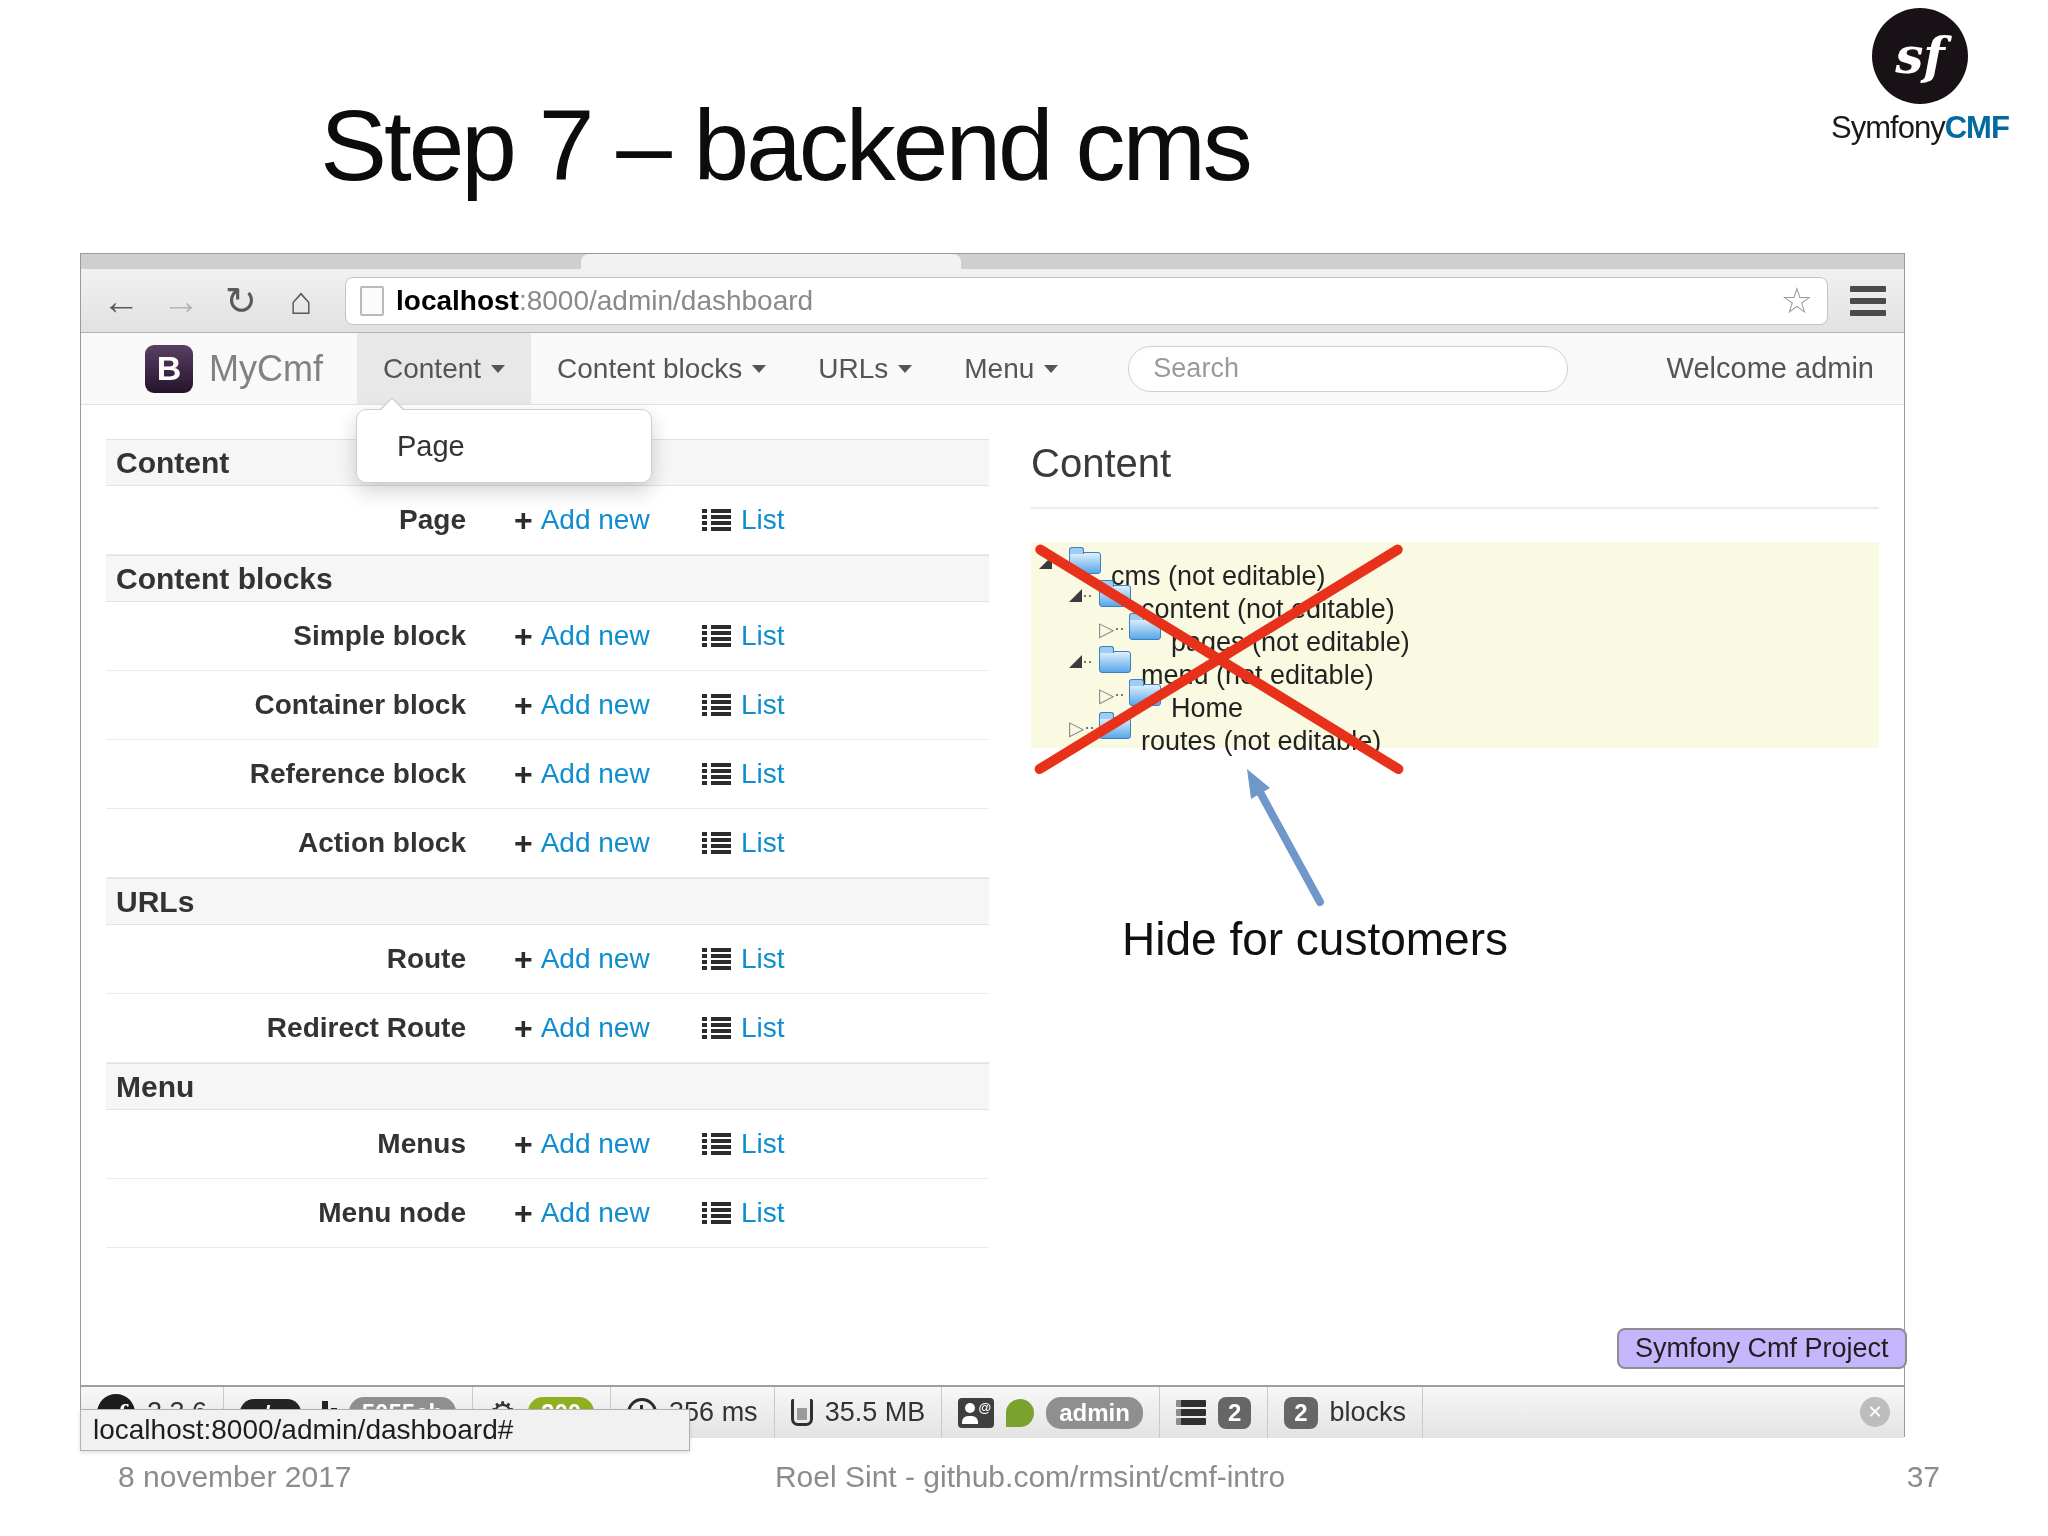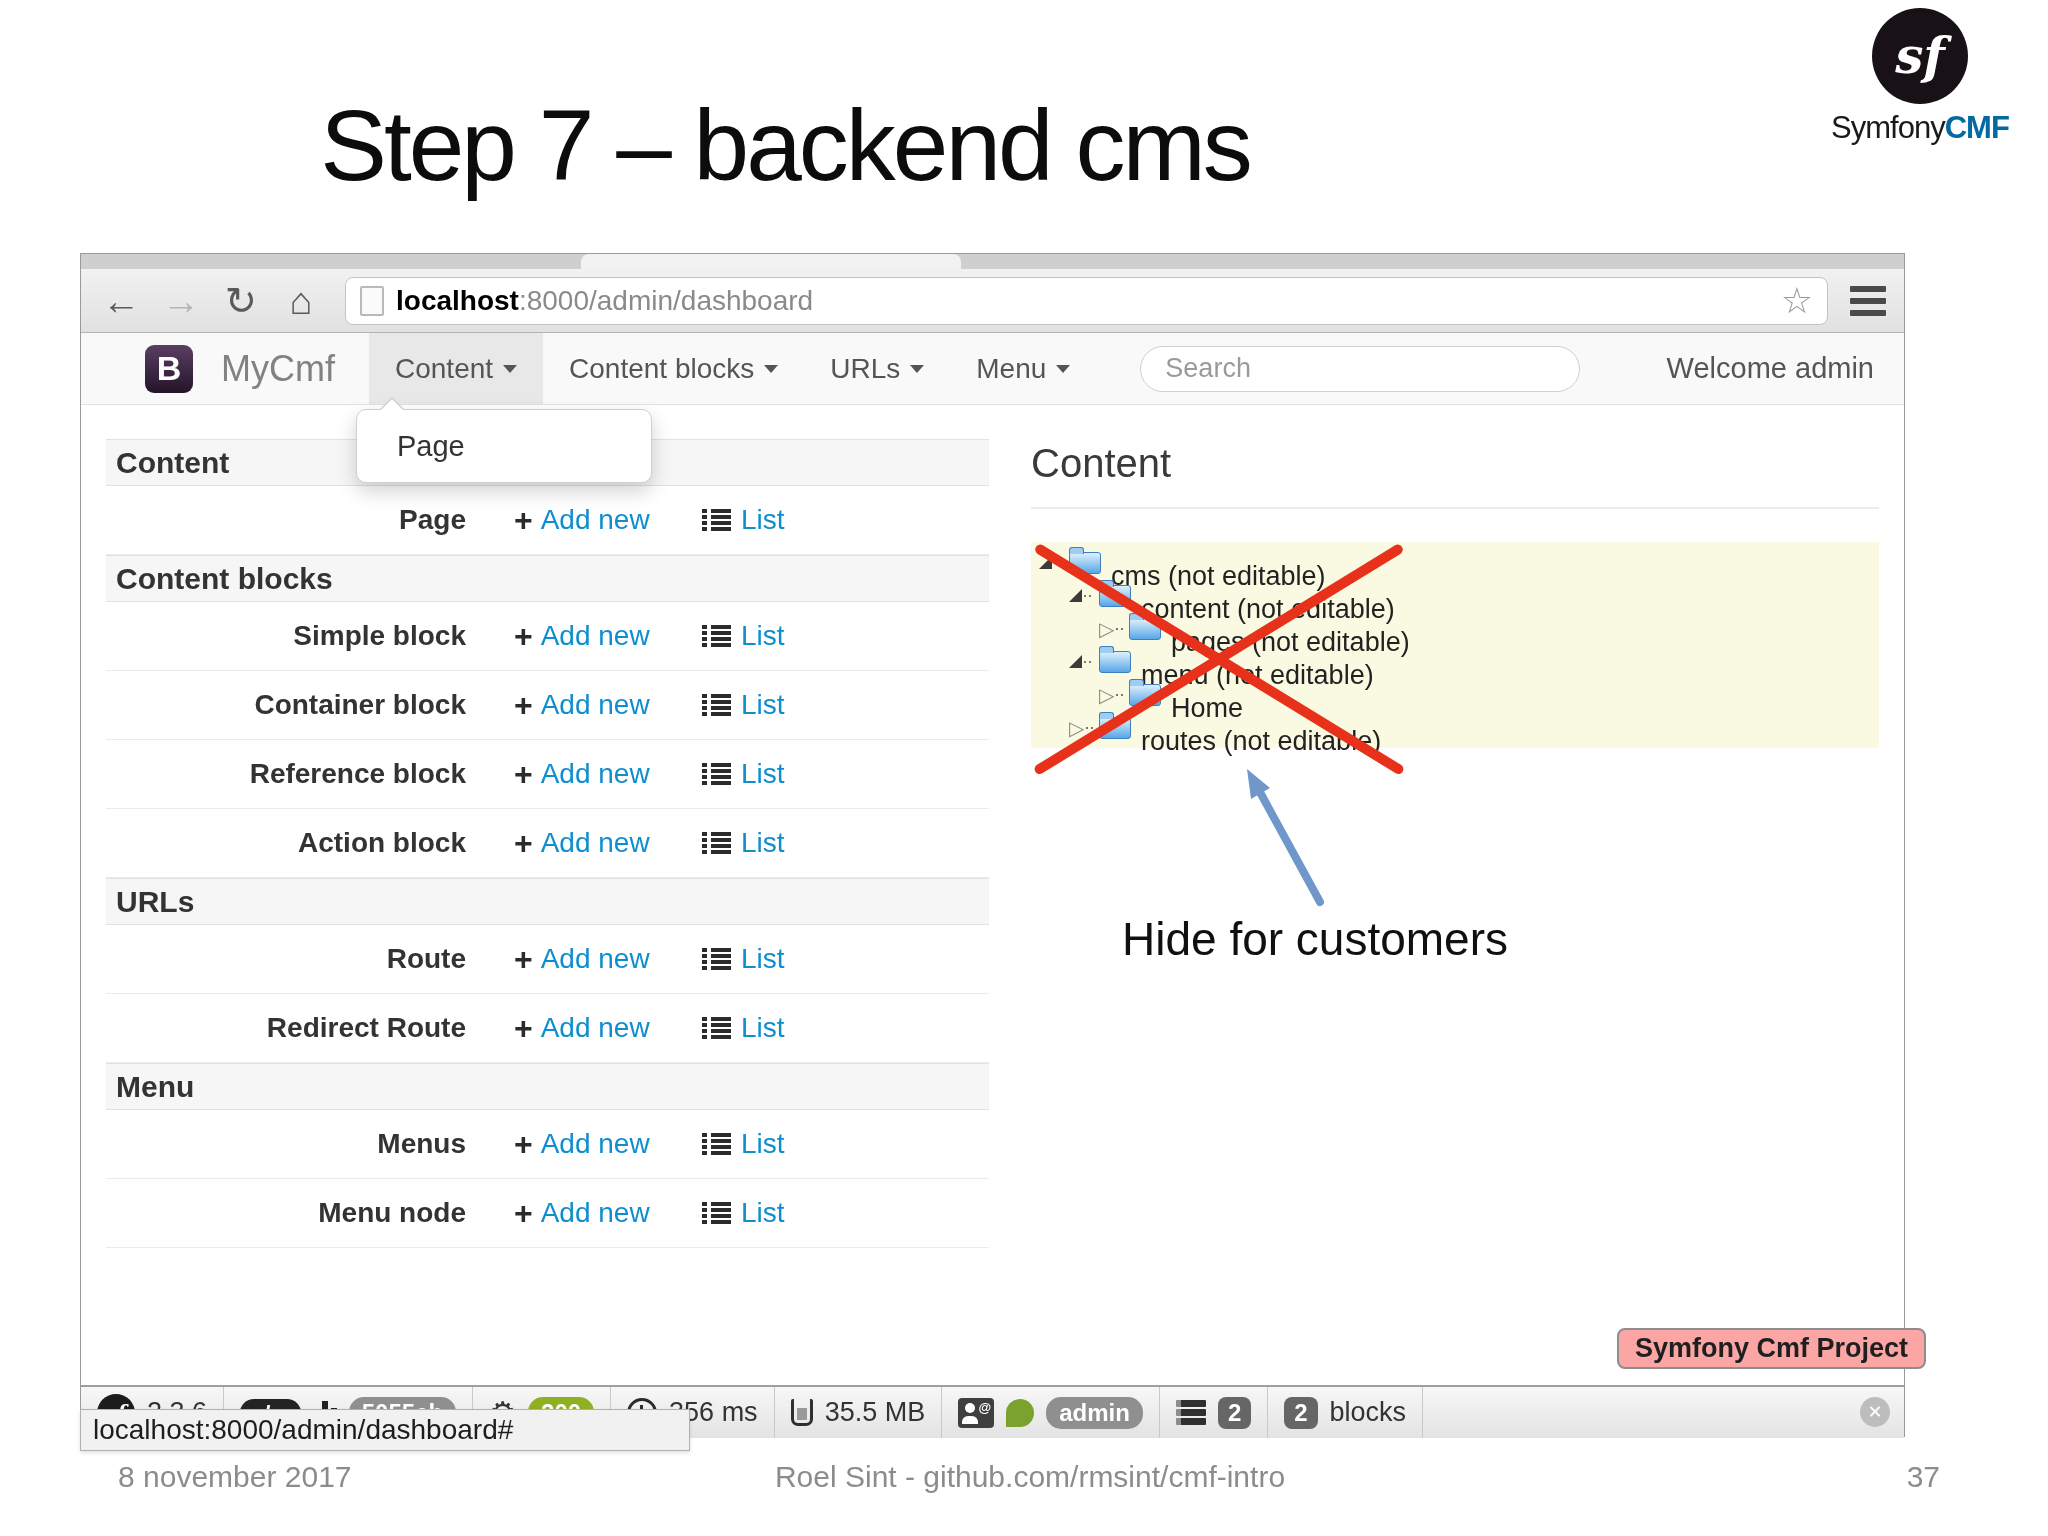--- a/index.html
+++ b/index.html
@@ -43,21 +43,21 @@
   .star{margin-left:auto;font-size:36px;color:#9a9a9a;line-height:1;}
   .hamburger{display:flex;flex-direction:column;gap:6px;}
   .hamburger i{display:block;width:36px;height:6px;background:#4a4a4a;border-radius:1px;}
 
   
   .navbar{height:72px;background:#f9f9f9;border-bottom:1px solid #e2e2e2;
           display:flex;align-items:center;box-sizing:border-box;}
   .brand-box{width:48px;height:48px;border-radius:9px;margin-left:64px;flex:none;
              background:linear-gradient(#5a3f63,#241429);color:#fff;font-weight:bold;
              font-size:34px;display:flex;align-items:center;justify-content:center;}
-  .brand-name{font-size:36px;color:#828282;margin-left:28px;margin-right:34px;}
+  .brand-name{font-size:36px;color:#828282;margin-left:16px;margin-right:34px;}
   .nav-items{display:flex;height:100%;}
   .nav-item{padding:0 26px;height:100%;display:flex;align-items:center;gap:10px;
             font-size:28px;color:#555;cursor:default;}
   .nav-item.active{background:#e8e8e8;}
   .caret{width:0;height:0;border-left:7px solid transparent;border-right:7px solid transparent;
          border-top:8px solid #555;}
   .search{margin-left:44px;width:390px;height:44px;border:1px solid #cfcfcf;border-radius:26px;
           padding:0 24px;font-size:27px;color:#555;background:#fff;outline:none;
           font-family:"Liberation Sans",sans-serif;}
   .search::placeholder{color:#9a9a9a;}
@@ -109,23 +109,23 @@
       border-bottom:11px solid #fff;}
   .dropdown .dd-item{line-height:72px;padding-left:40px;font-size:29px;color:#333;}
 
   .xline{position:absolute;height:10px;background:#e8311a;border-radius:5px;
          transform-origin:0 50%;z-index:40;}
   .xline.a{left:1036px;top:542px;width:430px;transform:rotate(31.5deg);}
   .xline.b{left:1402px;top:542px;width:430px;transform:rotate(148.5deg);}
   .annot-arrow{position:absolute;left:1225px;top:762px;z-index:41;}
   .annotation{position:absolute;left:1122px;top:912px;font-size:46px;color:#101010;z-index:41;}
 
-  .project-badge{position:absolute;left:1617px;top:1328px;background:#fca5a5;
+  .project-badge{position:absolute;left:1617px;top:1328px;background:#c4b5fd;
                  border:2px solid #8d8d8d;border-radius:8px;padding:3px 16px;
-                 font-size:27px;font-weight:bold;color:#1f1f1f;z-index:30;}
+                 font-size:27px;font-weight:normal;color:#1f1f1f;z-index:30;}
   .status-tooltip{position:absolute;left:80px;top:1409px;width:596px;height:40px;
                   background:#f1f1f1;border:1px solid #b0b0b0;box-shadow:0 2px 4px rgba(0,0,0,.12);
                   font-size:28px;color:#1d1d1d;line-height:40px;padding-left:12px;z-index:70;}
 
   
   .debugbar{height:53px;border-top:2px solid #9e9e9e;background:linear-gradient(#f7f7f7,#e3e3e3);
             display:flex;align-items:center;box-sizing:border-box;position:relative;font-size:27px;}
   .seg{display:flex;align-items:center;gap:12px;padding:0 16px;height:100%;
        border-right:1px solid #c9c9c9;}
   .sf-mini{width:38px;height:38px;border-radius:50%;background:#1c1c1c;flex:none;

